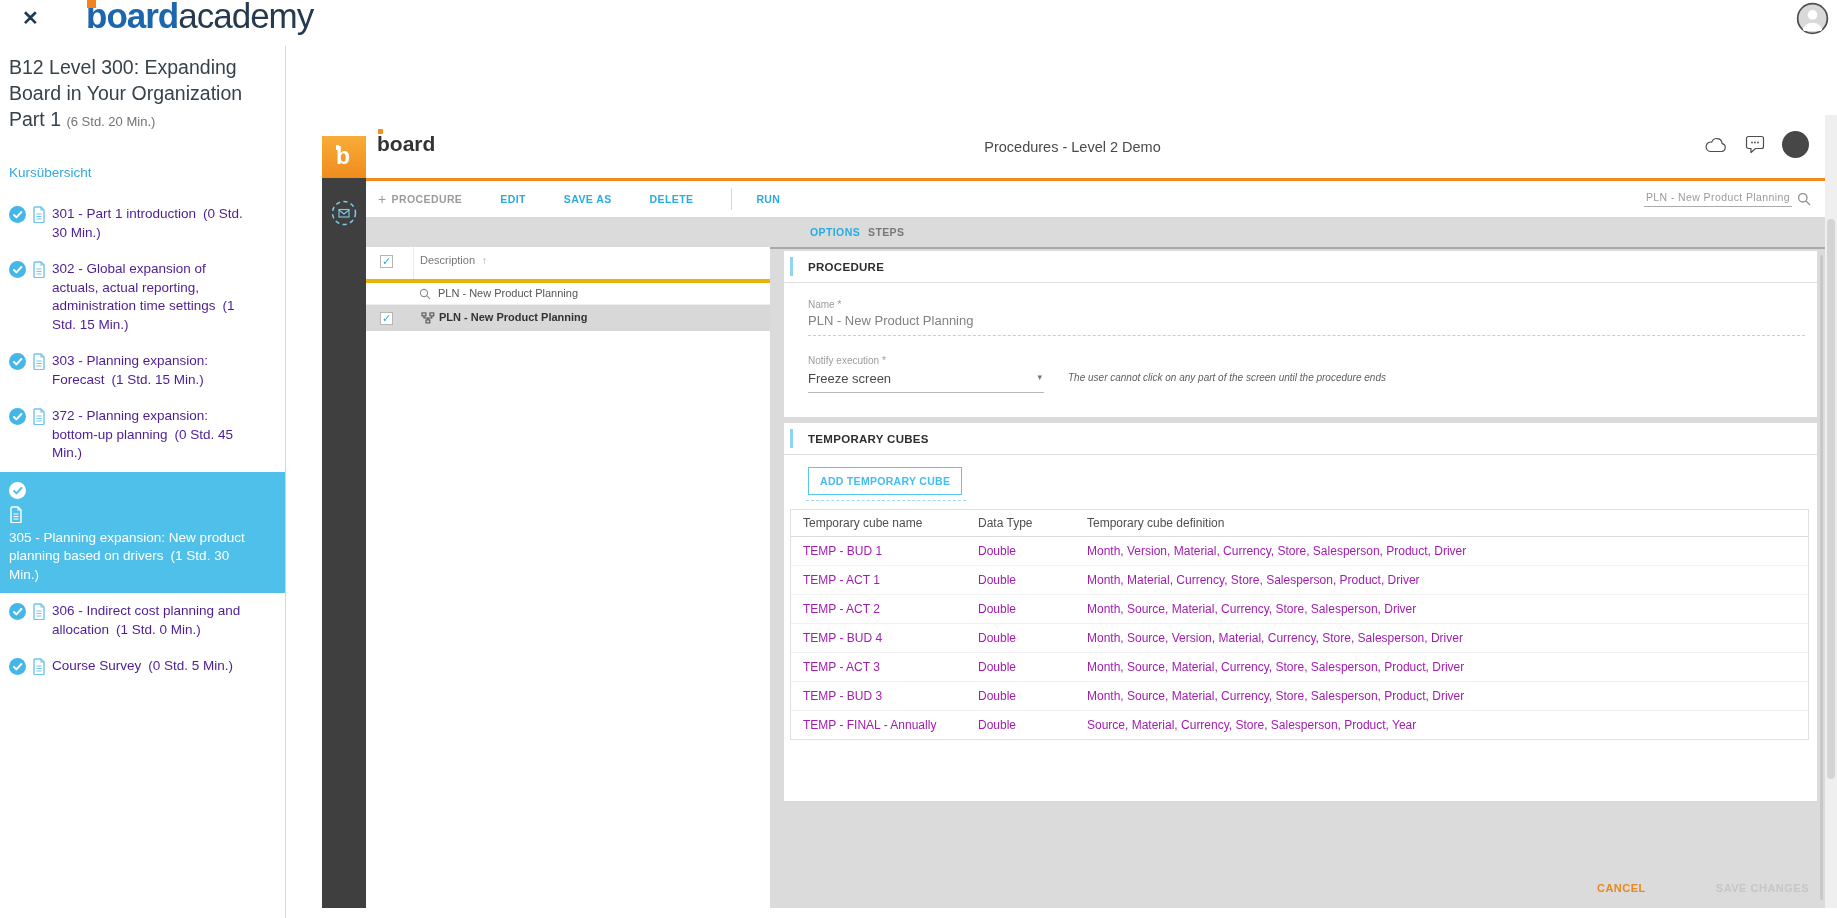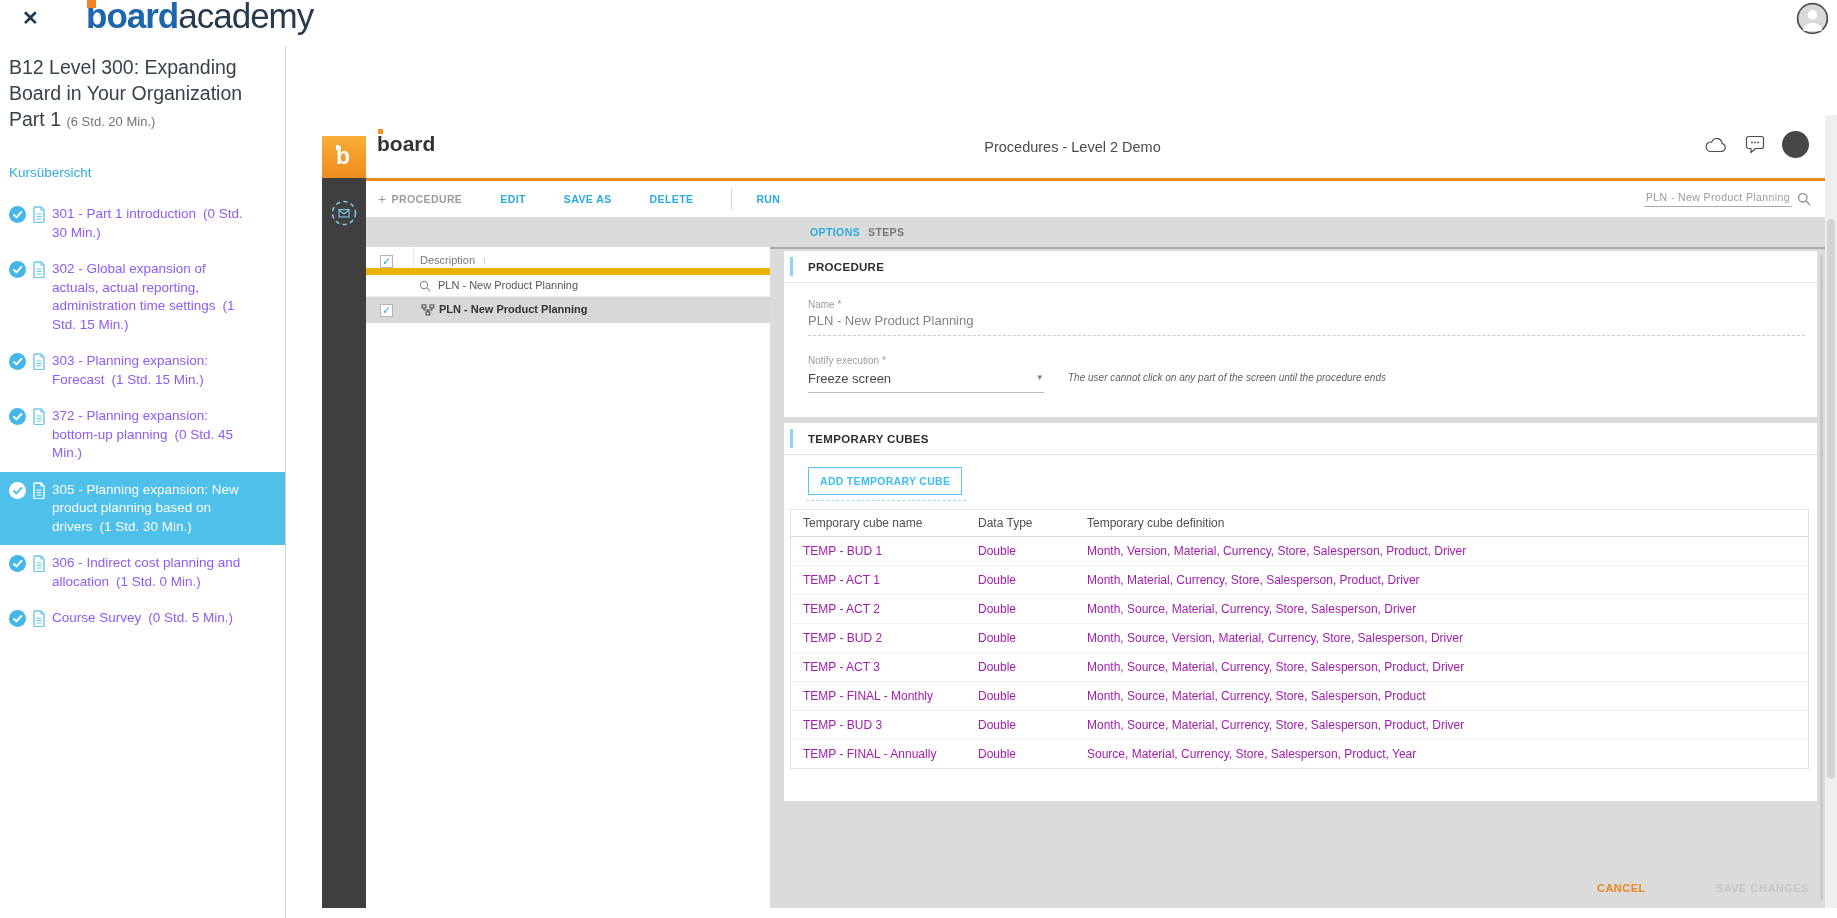--- a/index.html
+++ b/index.html
@@ -18,22 +18,22 @@
   .page-avatar { position:absolute; right:8px; top:2px; width:33px; height:33px; cursor:pointer; }
 
   
   .course-sidebar { position:absolute; left:0; top:46px; width:286px; height:872px;
     border-right:1px solid #D6D6D6; background:#fff; padding-top:6px; }
   .course-title { margin:2px 12px 0 9px; font-size:19.5px; line-height:26px; color:#37424A; }
   .course-duration { font-size:13px; color:#737373; }
   .overview-link { display:block; margin:30px 0 0 9px; color:#35A8DE; font-size:13.5px; text-decoration:none; cursor:pointer; }
   .course-items { list-style:none; margin-top:16px; }
   .course-item { display:flex; align-items:flex-start; gap:6px; padding:9px 32px 9px 9px;
-    color:#8b5cf6; font-size:13.5px; line-height:18.5px; cursor:pointer; }
-  .course-item.active { background:#4FC0EA; color:#fff; }
+    color:#4c1d95; font-size:13.5px; line-height:18.5px; cursor:pointer; }
+  .course-item.active { background:#4FC0EA; color:#fff;flex-direction:column; }
   .ci-check svg, .ci-doc svg { display:block; margin-top:1px; }
   .ci-check svg circle { fill:#45B6E8; }
   .ci-check svg path { stroke:#fff; }
   .course-item.active .ci-check svg circle { fill:#fff; }
   .course-item.active .ci-check svg path { stroke:#4FC0EA; }
   .ci-doc svg path { stroke:#6FC5EC; }
   .course-item.active .ci-doc svg path { stroke:#fff; }
   .item-duration { margin-left:7px; }
 
   
@@ -67,21 +67,21 @@
 
   
   .app-content { position:absolute; left:46px; right:0; top:102px; bottom:0; background:#fff; }
   .tab-strip { position:absolute; left:0; right:0; top:0; height:30px; background:#DBDBDB; }
   .tab { position:absolute; top:9px; font-size:10.5px; font-weight:600; letter-spacing:.4px; cursor:pointer; }
   .tab-options { left:444px; color:#29ABE2; }
   .tab-steps { left:502px; color:#787878; }
 
   
   .list-panel { position:absolute; left:0; top:30px; width:404px; bottom:0; background:#fff; }
-  .list-header-row { position:relative; height:28px; border-bottom:7px solid #eab308; }
+  .list-header-row { position:relative; height:36px; border-bottom:4px solid #eab308; }
   .col-divider { position:absolute; left:47px; top:0; bottom:0; width:1px; background:#EAEAEA; }
   .checkbox { position:absolute; width:13px; height:13px; border:1px solid #B5B5B5; background:#fff; cursor:pointer; }
   .checkbox.checked::after { content:"✓"; position:absolute; left:1px; top:-1px; font-size:11px; color:#2EA9E0; }
   .lh-check { left:14px; top:8px; }
   .desc-label { position:absolute; left:54px; top:7px; font-size:11px; color:#777; }
   .sort-arrow { margin-left:7px; color:#999; font-size:10px; }
   .list-search-row { position:relative; height:22px; border-bottom:1px solid #EFEFEF; }
   .ls-mag { position:absolute; left:53px; top:5px; }
   .ls-text { position:absolute; left:72px; top:4px; font-size:11px; color:#555; cursor:text; }
   .list-selected-row { position:relative; height:26px; background:#D8D8D8; cursor:pointer; }
@@ -423,33 +423,28 @@
     <td>TEMP - ACT 1</td>
     <td>Double</td>
     <td>Month, Material, Currency, Store, Salesperson, Product, Driver</td>
   </tr>
                 <tr class="cube-row">
     <td>TEMP - ACT 2</td>
     <td>Double</td>
     <td>Month, Source, Material, Currency, Store, Salesperson, Driver</td>
   </tr>
                 <tr class="cube-row">
-    <td>TEMP - BUD 2</td>
+    <td>TEMP - BUD 4</td>
     <td>Double</td>
     <td>Month, Source, Version, Material, Currency, Store, Salesperson, Driver</td>
   </tr>
                 <tr class="cube-row">
     <td>TEMP - ACT 3</td>
     <td>Double</td>
     <td>Month, Source, Material, Currency, Store, Salesperson, Product, Driver</td>
-  </tr>
-                <tr class="cube-row">
-    <td>TEMP - FINAL - Monthly</td>
-    <td>Double</td>
-    <td>Month, Source, Material, Currency, Store, Salesperson, Product</td>
   </tr>
                 <tr class="cube-row">
     <td>TEMP - BUD 3</td>
     <td>Double</td>
     <td>Month, Source, Material, Currency, Store, Salesperson, Product, Driver</td>
   </tr>
                 <tr class="cube-row">
     <td>TEMP - FINAL - Annually</td>
     <td>Double</td>
     <td>Source, Material, Currency, Store, Salesperson, Product, Year</td>

